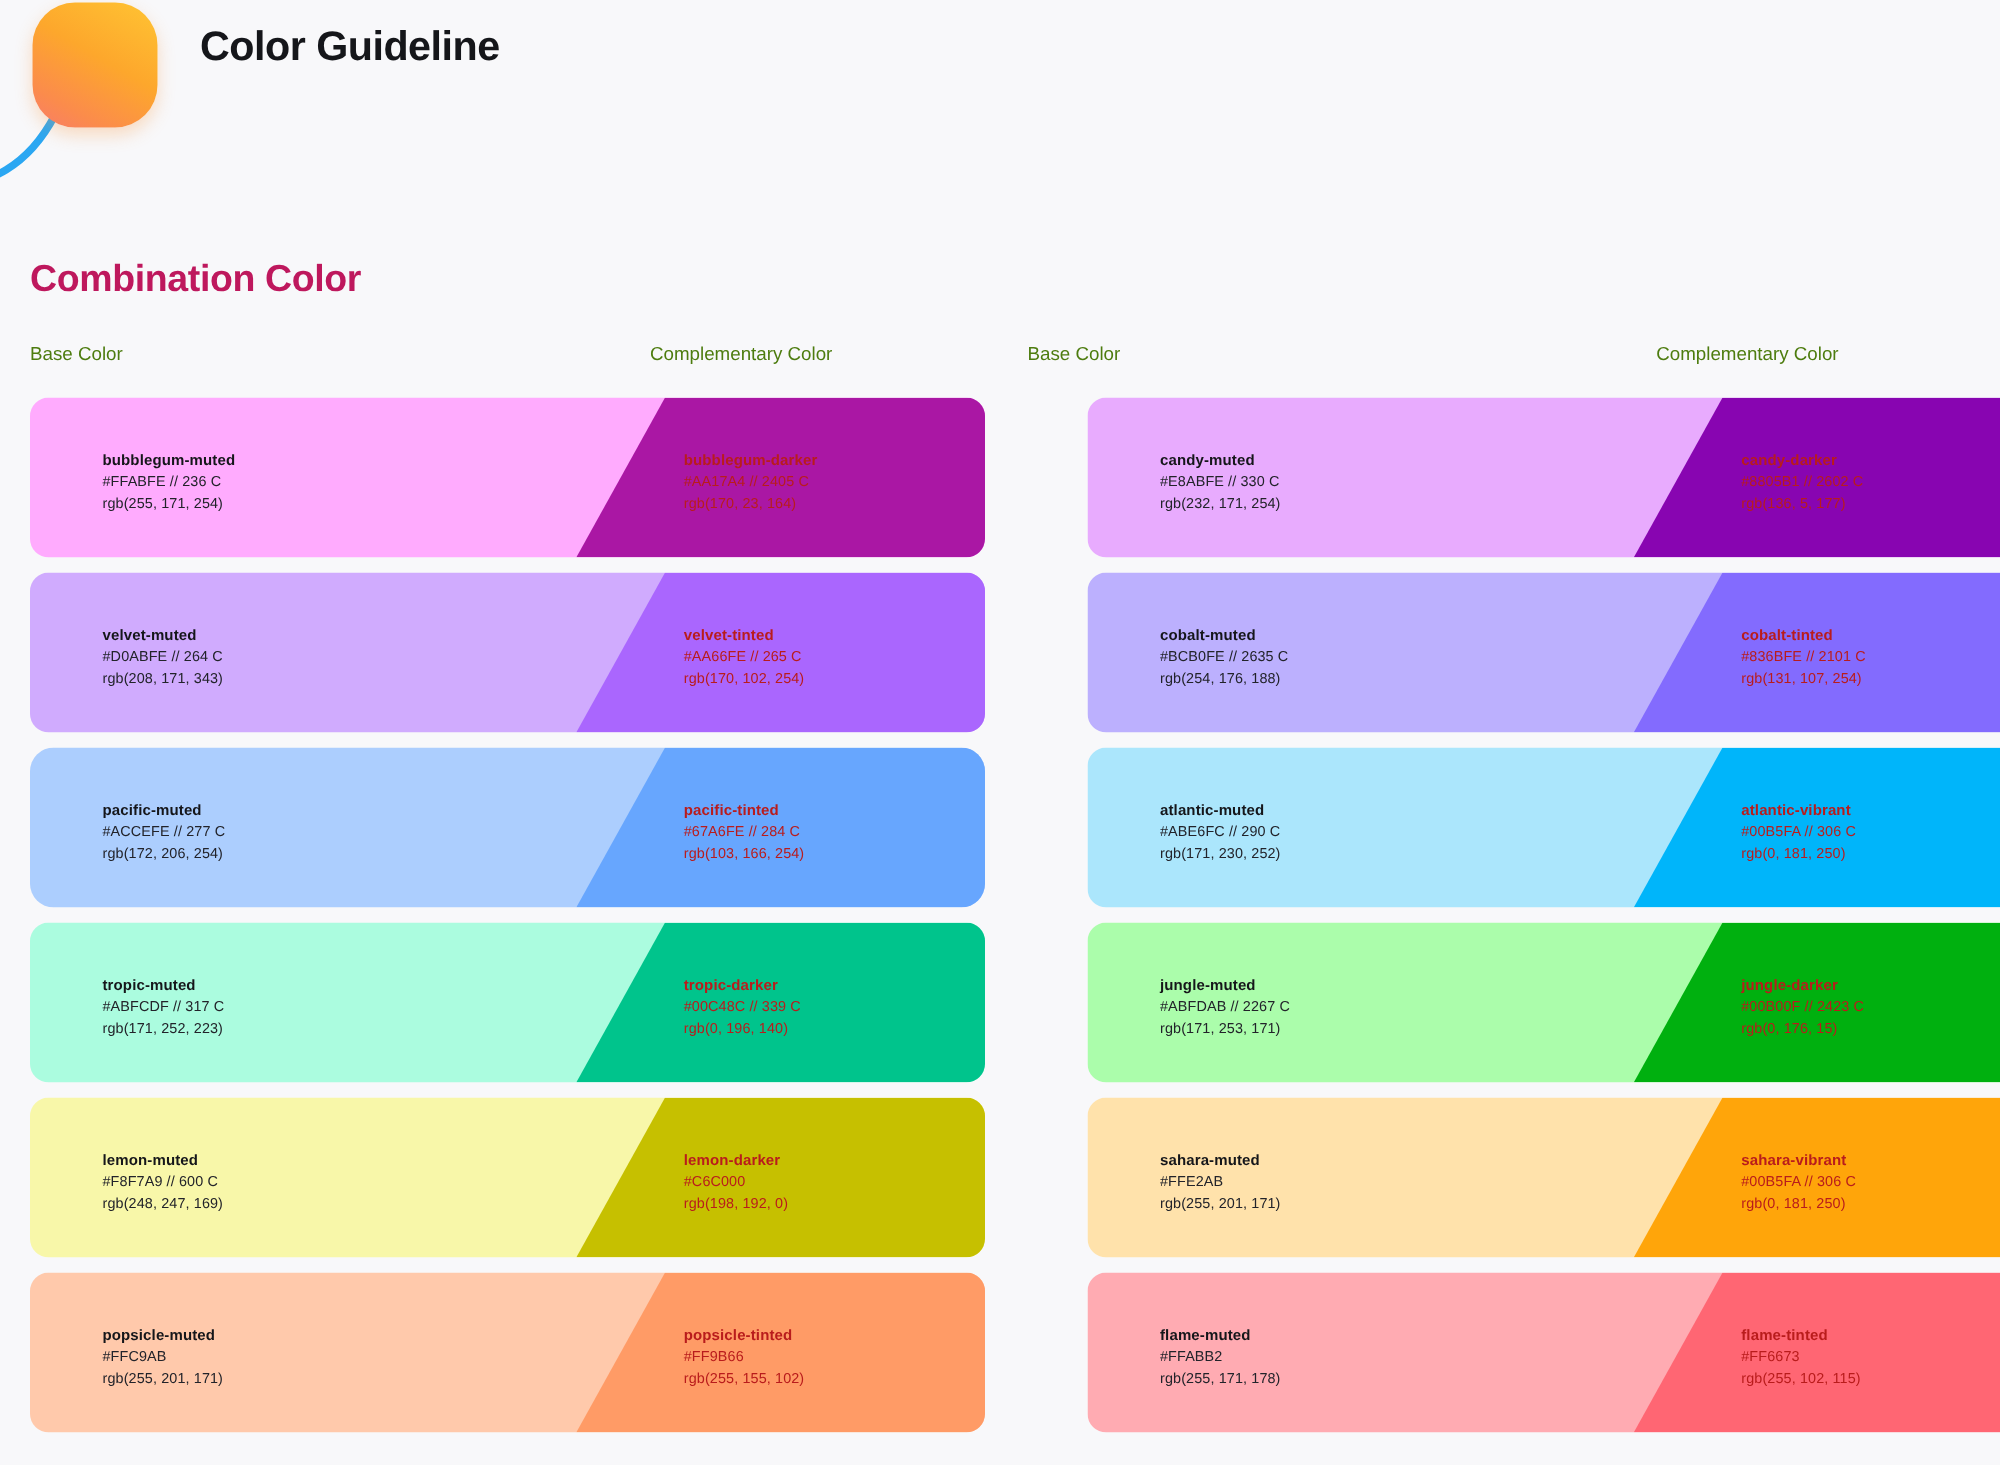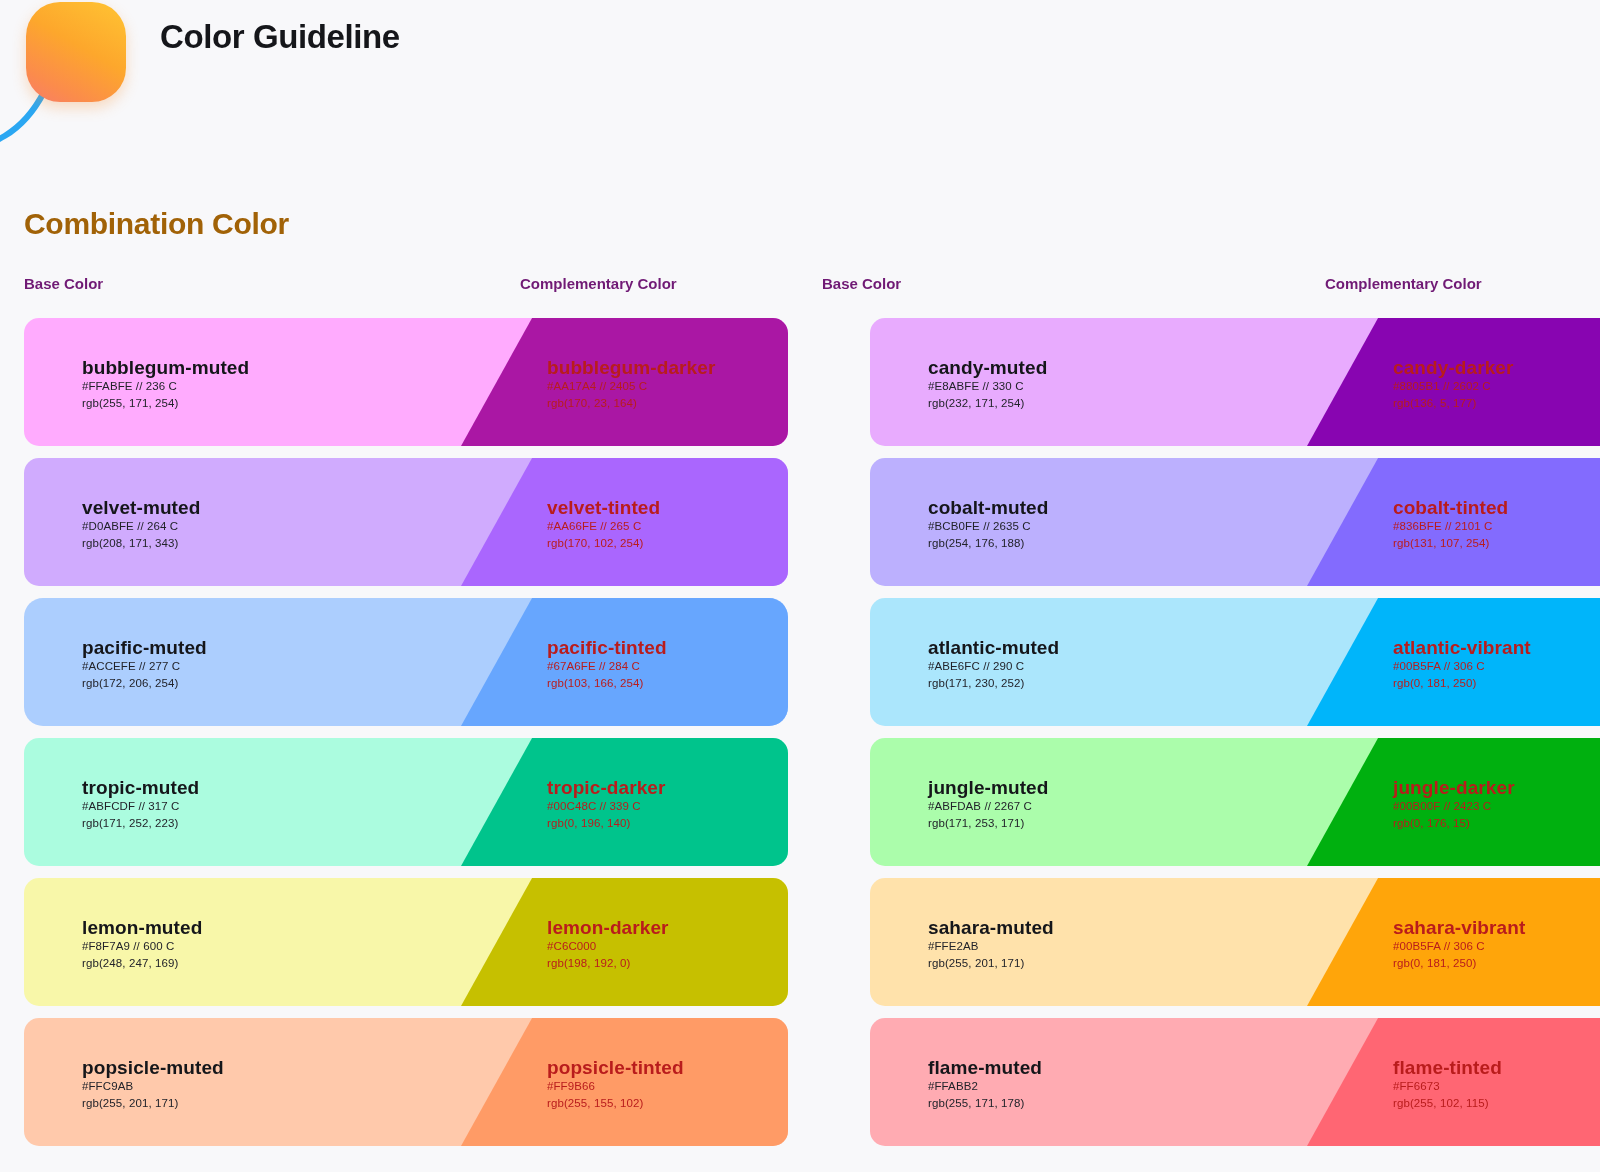--- a/index.html
+++ b/index.html
@@ -24,25 +24,25 @@
   .page-title {
     position: absolute; left: 160px; top: 18px;
     font-size: 33px; font-weight: bold; color: #15161A;
     letter-spacing: -0.4px;
     text-align: center;
   }
 
   
   .section-title {
     position: absolute; left: 24px; top: 207px;
-    font-size: 30px; font-weight: bold; color: #a16207; letter-spacing: -0.3px;
+    font-size: 30px; font-weight: bold; color: #be185d; letter-spacing: -0.3px;
   }
   .col-heads { position: absolute; top: 275px; left: 0; width: 1600px; height: 24px; }
   .col-head {
-    position: absolute; font-size: 15px; font-weight: bold; color: #701a75;
+    position: absolute; font-size: 15px; font-weight: normal; color: #4d7c0f;
   }
   .ch-l-base { left: 24px; }
   .ch-l-comp { left: 520px; }
   .ch-r-base { left: 822px; }
   .ch-r-comp { left: 1325px; }
 
   
   .grid { position: absolute; left: 0; top: 318px; width: 1600px; }
   .card {
     position: absolute; width: 764px; height: 128px;
@@ -53,21 +53,21 @@
   .card .base-fill, .card .comp-fill {
     position: absolute; left: 0; top: 0; width: 100%; height: 100%;
   }
   .card .comp-fill {
     
     clip-path: polygon(66.5% 0%, 100% 0%, 100% 100%, 57.2% 100%);
   }
   .txt { position: absolute; }
   .txt.base { left: 58px; top: 40px; }
   .txt.comp { left: 523px; top: 40px; }
-  .sw-name { font-size: 19px; font-weight: bold; line-height: 20px; letter-spacing: .1px; }
+  .sw-name { font-size: 12px; font-weight: bold; line-height: 20px; letter-spacing: .1px; }
   .sw-line { font-size: 11.5px; line-height: 17px; letter-spacing: .1px; }
   .txt.base .sw-name { color: #15161A; }
   .txt.base .sw-line { color: #22232A; }
   .txt.comp .sw-name,
   .txt.comp .sw-line { color: #b91c1c; }
 </style>
 </head>
 <body>
 
 <div id="page">

